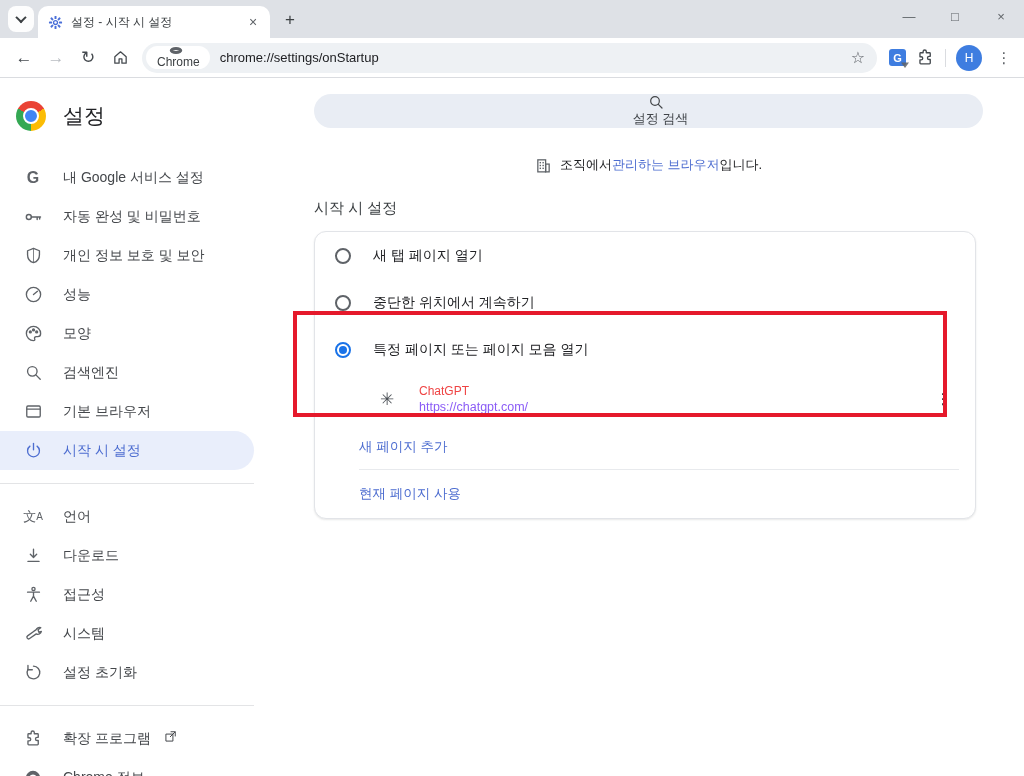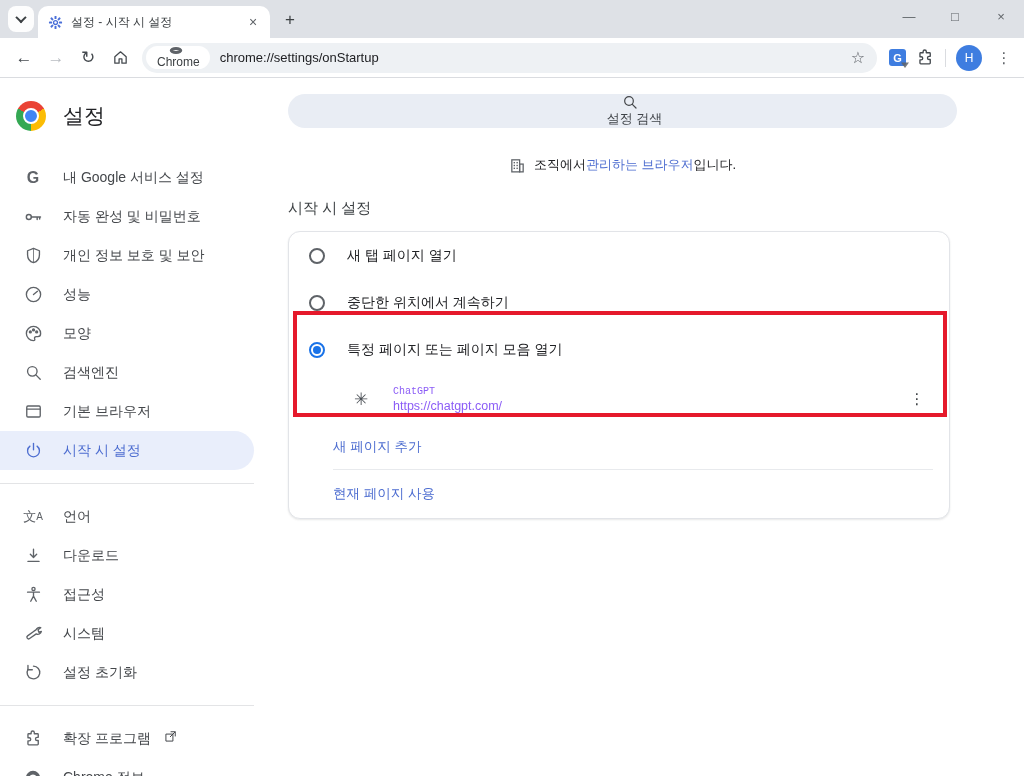--- a/index.html
+++ b/index.html
@@ -41,21 +41,21 @@
   .tb-right { display:flex; align-items:center; gap:10px; margin-left:6px; }
   .translate-ic { width:17px; height:17px; background:#3e7de0; border-radius:3px; color:#fff;
     font-size:11px; font-weight:bold; display:flex; align-items:center; justify-content:center; position:relative; }
   .translate-ic::after { content:""; position:absolute; right:-3px; bottom:-2px; width:8px; height:8px;
     background:#5f6368; clip-path:polygon(0 30%,100% 30%,50% 100%); opacity:.85; }
   .vdiv { width:1px; height:18px; background:#dadce0; }
   .avatar { width:26px; height:26px; border-radius:50%; background:#3e7de0; color:#fff; font-size:12px;
     display:flex; align-items:center; justify-content:center; }
   .kebab { color:#5f6368; font-size:15px; width:24px; text-align:center; }
   
-  .page-body { display:flex; height:697px; }
+  .page-body { display:flex; height:697px;gap:26px; }
   .sidebar { width:254px; flex:none; padding-top:14px; }
   .sb-header { display:flex; align-items:center; padding-left:16px; height:48px; }
   .chrome-logo { width:30px; height:30px; border-radius:50%; position:relative; flex:none;
     background:conic-gradient(from 60deg,#fbbc05 0 120deg,#34a853 120deg 240deg,#ea4335 240deg 360deg); }
   .chrome-logo::before { content:""; position:absolute; inset:7px; background:#4285f4;
     border:2.5px solid #fff; border-radius:50%; }
   .sb-title { font-size:21px; color:#202124; margin-left:17px; }
   .sb-list { margin-top:18px; }
   .sb-item { height:39px; display:flex; align-items:center; padding-left:23px; color:#44474b;
     font-size:14px; }
@@ -85,21 +85,21 @@
     box-shadow:0 1px 2px rgba(60,64,67,.12); overflow:hidden; }
   .radio-row { height:47px; display:flex; align-items:center; padding-left:20px; }
   .radio { width:16px; height:16px; border:2px solid #5f6368; border-radius:50%; flex:none; position:relative; }
   .radio.checked { border-color:#1a73e8; }
   .radio.checked::after { content:""; position:absolute; inset:2px; background:#1a73e8; border-radius:50%; }
   .radio-label { font-size:14px; color:#202124; margin-left:22px; }
   .site-row { height:52px; display:flex; align-items:center; padding-left:62px; }
   .favicon { width:20px; height:20px; font-size:17px; color:#4a4f55; display:flex; align-items:center;
     justify-content:center; flex:none; }
   .site-text { margin-left:22px; flex:1; }
-  .site-name { font-size:10px; color:#8b5cf6;font-family:Liberation Mono, monospace; }
+  .site-name { font-size:12px; color:#ef4444; }
   .site-url { font-size:12.5px; color:#8b5cf6; margin-top:2px; }
   .site-kebab { width:32px; height:32px; margin-right:16px; display:flex; align-items:center;
     justify-content:center; color:#3c4043; font-size:15px; border-radius:50%; }
   .link-row { height:44px; display:flex; align-items:center; padding-left:44px; font-size:13.5px; }
   .link-row.tall { height:48px; }
   .card-div { height:1px; background:#e8eaed; margin:0 16px 0 44px; }
   
   .red-box { position:absolute; left:293px; top:311px; width:654px; height:106px;
     border:4px solid #e5192b; pointer-events:none; z-index:5; }
 </style>

